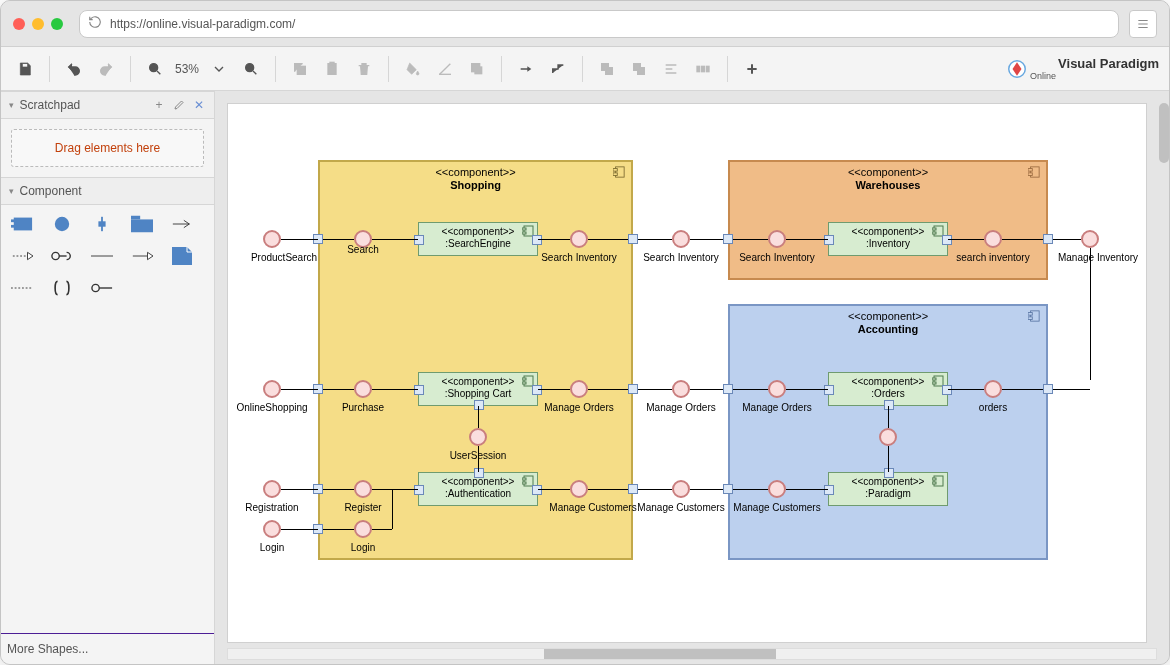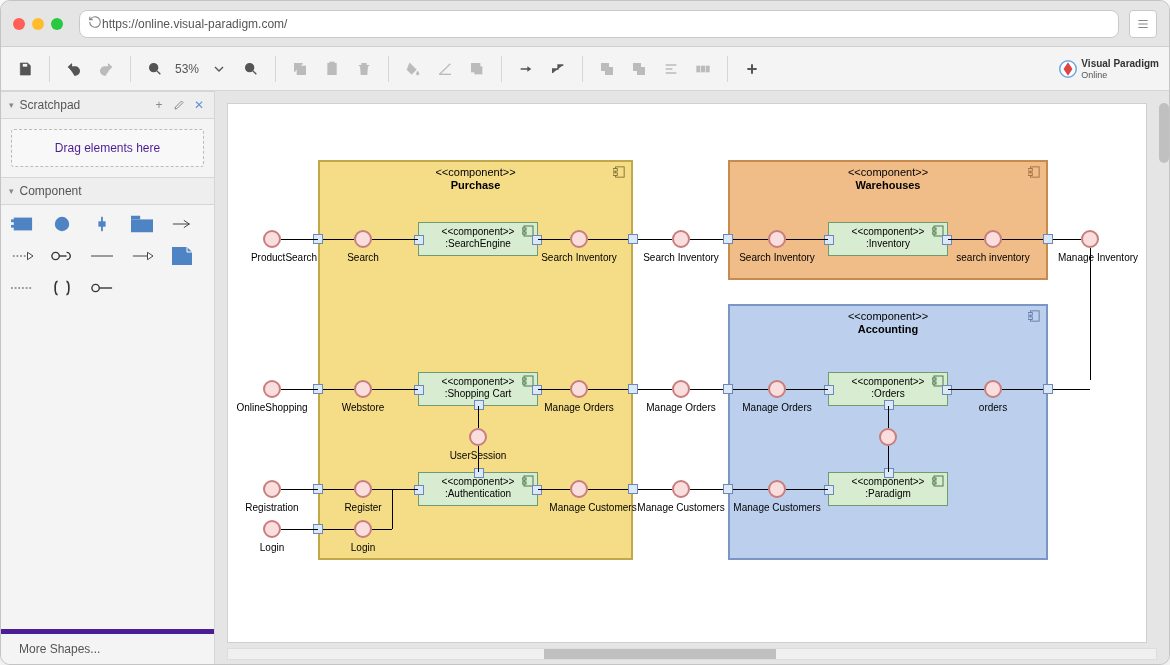--- a/index.html
+++ b/index.html
@@ -13,21 +13,21 @@
   }
   .addr-bar {
     height:46px; display:flex; align-items:center; padding:0 12px; gap:10px;
     background:#e5e5e5; border-bottom:1px solid #d0d0d0;
   }
   .traffic { display:flex; gap:7px; margin-right:6px;}
   .dot { width:12px; height:12px; border-radius:50%; }
   .dot.r{background:#ff5f57;} .dot.y{background:#ffbd2e;} .dot.g{background:#28c940;}
   .url-box {
     flex:1; height:28px; background:#fff; border:1px solid #c9c9c9; border-radius:8px;
-    display:flex; align-items:center; padding:0 8px; color:#555; font-size:12px;
+    display:flex; align-items:center; padding:0 8px; gap:8px; color:#555; font-size:12px;
   }
   .reload-icon svg{width:14px;height:14px;stroke:#888;}
   .hamburger{ width:28px;height:28px;border:1px solid #c9c9c9;background:#fff;border-radius:4px;
     display:flex;align-items:center;justify-content:center;}
   .hamburger svg{width:14px;height:14px;stroke:#888;}
 
   
   .toolbar {
     height:44px; background:#f4f4f4; border-bottom:1px solid #d6d6d6;
     display:flex; align-items:center; padding:0 10px; gap:4px;
@@ -36,21 +36,21 @@
     min-width:28px; height:28px; display:flex; align-items:center; justify-content:center;
     border-radius:3px; color:#555; cursor:pointer; padding:0 4px;
   }
   .tbtn.disabled{color:#bbb;cursor:default;}
   .tbtn svg{width:16px;height:16px;fill:currentColor;stroke:currentColor;}
   .sep{ width:1px;height:26px;background:#d6d6d6;margin:0 6px;}
   .zoom-lbl{font-size:12px;color:#555;margin:0 2px;}
   .spacer{flex:1;}
   .brand{display:flex;align-items:center;gap:4px;font-size:11px;color:#333;line-height:1;}
   .brand .vp-logo{width:18px;height:18px;}
-  .brand b{font-size:10px;}
+  .brand b{font-size:13px;margin-left:28px;}
   .brand .sub{font-size:9px;color:#555;}
 
   
   .app-body{flex:1;display:flex;overflow:hidden;}
 
   
   .sidebar{width:214px;background:#f4f4f4;border-right:1px solid #d6d6d6;display:flex;flex-direction:column;}
   .search-row{padding:8px;}
   .search-row .inp{
     width:100%;height:28px;border:1px solid #c9c9c9;background:#fff;border-radius:3px;
@@ -59,27 +59,27 @@
   .search-row input{border:none;outline:none;font-size:12px;flex:1;background:transparent;}
   .sec-head{
     height:28px;background:#eee;border-top:1px solid #d6d6d6;border-bottom:1px solid #d6d6d6;
     display:flex;align-items:center;padding:0 8px;font-size:12px;color:#555;gap:6px;
   }
   .sec-head .tri{font-size:9px;color:#888;}
   .sec-head .flexg{flex:1;}
   .sec-head .mini{width:14px;height:14px;display:flex;align-items:center;justify-content:center;color:#888;cursor:pointer;}
   .scratch-area{padding:10px;}
   .scratch-drop{
-    height:38px;border:1px dashed #bbb;border-radius:3px;color:#4c1d95;font-size:12px;
+    height:38px;border:1px dashed #bbb;border-radius:3px;color:#c2410c;font-size:12px;
     display:flex;align-items:center;justify-content:center;background:#f8f8f8;text-align:right;
   }
   .palette{padding:10px;display:flex;flex-wrap:wrap;gap:14px 18px;align-items:center;}
   .pal-item{width:22px;height:18px;display:flex;align-items:center;justify-content:center;color:#3b6fb6;cursor:grab;}
   .pal-item svg{width:22px;height:18px;}
-  .sidebar-footer{margin-top:auto;border-top:5px solid #4c1d95;padding:8px 18px;font-size:12px;color:#555;cursor:pointer;}
+  .sidebar-footer{margin-top:auto;border-top:1px solid #4c1d95;padding:8px 6px;font-size:12px;color:#555;cursor:pointer;}
 
   
   .canvas-wrap{flex:1;display:flex;flex-direction:column;background:#e5e5e5;}
   .canvas-scroll{flex:1;overflow:hidden;position:relative;padding:12px 12px 0 0;}
   .canvas{
     position:relative;width:920px;height:540px;background:#fff;border:1px solid #d0d0d0;margin-left:12px;
   }
   .scroll-y{position:absolute;right:0;top:12px;bottom:0;width:10px;}
   .scroll-y .thumb{position:absolute;top:0;width:10px;height:60px;background:#c0c0c0;border-radius:5px;}
   .scroll-x{height:12px;margin:2px 12px 4px 12px;background:#f0f0f0;border:1px solid #ddd;position:relative;}
@@ -374,21 +374,21 @@
       </div>
 
       <div class="sidebar-footer">More Shapes...</div>
     </div>
 
     <div class="canvas-wrap">
       <div class="canvas-scroll">
         <div class="canvas">
 
           <div class="big-comp yellow" style="left:90px;top:56px;width:315px;height:400px;">
-            <div class="hdr"><span>&lt;&lt;component&gt;&gt;</span><br><b>Purchase</b></div>
+            <div class="hdr"><span>&lt;&lt;component&gt;&gt;</span><br><b>Shopping</b></div>
             <span class="comp-icon"><svg viewBox="0 0 14 14">
                   <rect x="3" y="1" width="10" height="12" fill="none" stroke="#7a6a2f"></rect>
                   <rect x="0" y="3" width="5" height="3" fill="#f5dd87" stroke="#7a6a2f"></rect>
                   <rect x="0" y="8" width="5" height="3" fill="#f5dd87" stroke="#7a6a2f"></rect>
                 </svg></span>
           </div>
 
           <div class="big-comp orange" style="left:500px;top:56px;width:320px;height:120px;">
             <div class="hdr"><span>&lt;&lt;component&gt;&gt;</span><br><b>Warehouses</b></div>
             <span class="comp-icon"><svg viewBox="0 0 14 14">
@@ -471,36 +471,36 @@
           <div class="port" style="left:85px;top:420px;"></div>
           <div class="port" style="left:495px;top:130px;"></div>
             <div class="port" style="left:815px;top:130px;"></div>
           <div class="port" style="left:495px;top:280px;"></div>
             <div class="port" style="left:815px;top:280px;"></div>
           <div class="port" style="left:495px;top:380px;"></div>
 
           <div class="iface" style="left:35px;top:126px;"></div>
           <div class="iface-lbl" style="left:56px;top:148px;">ProductSearch</div>
           <div class="iface" style="left:126px;top:126px;"></div>
-          <div class="iface-lbl" style="left:135px;top:148px;">Search</div>
+          <div class="iface-lbl" style="left:135px;top:140px;">Search</div>
           <div class="iface" style="left:342px;top:126px;"></div>
           <div class="iface-lbl" style="left:351px;top:148px;">Search Inventory</div>
           <div class="iface" style="left:444px;top:126px;"></div>
           <div class="iface-lbl" style="left:453px;top:148px;">Search Inventory</div>
           <div class="iface" style="left:540px;top:126px;"></div>
           <div class="iface-lbl" style="left:549px;top:148px;">Search Inventory</div>
           <div class="iface" style="left:756px;top:126px;"></div>
           <div class="iface-lbl" style="left:765px;top:148px;">search inventory</div>
           <div class="iface" style="left:853px;top:126px;"></div>
           <div class="iface-lbl" style="left:870px;top:148px;">Manage Inventory</div>
 
           <div class="iface" style="left:35px;top:276px;"></div>
           <div class="iface-lbl" style="left:44px;top:298px;">OnlineShopping</div>
           <div class="iface" style="left:126px;top:276px;"></div>
-          <div class="iface-lbl" style="left:135px;top:298px;">Webstore</div>
+          <div class="iface-lbl" style="left:135px;top:298px;">Purchase</div>
           <div class="iface" style="left:342px;top:276px;"></div>
           <div class="iface-lbl" style="left:351px;top:298px;">Manage Orders</div>
           <div class="iface" style="left:444px;top:276px;"></div>
           <div class="iface-lbl" style="left:453px;top:298px;">Manage Orders</div>
           <div class="iface" style="left:540px;top:276px;"></div>
           <div class="iface-lbl" style="left:549px;top:298px;">Manage Orders</div>
           <div class="iface" style="left:756px;top:276px;"></div>
           <div class="iface-lbl" style="left:765px;top:298px;">orders</div>
 
           <div class="iface" style="left:241px;top:324px;"></div>

